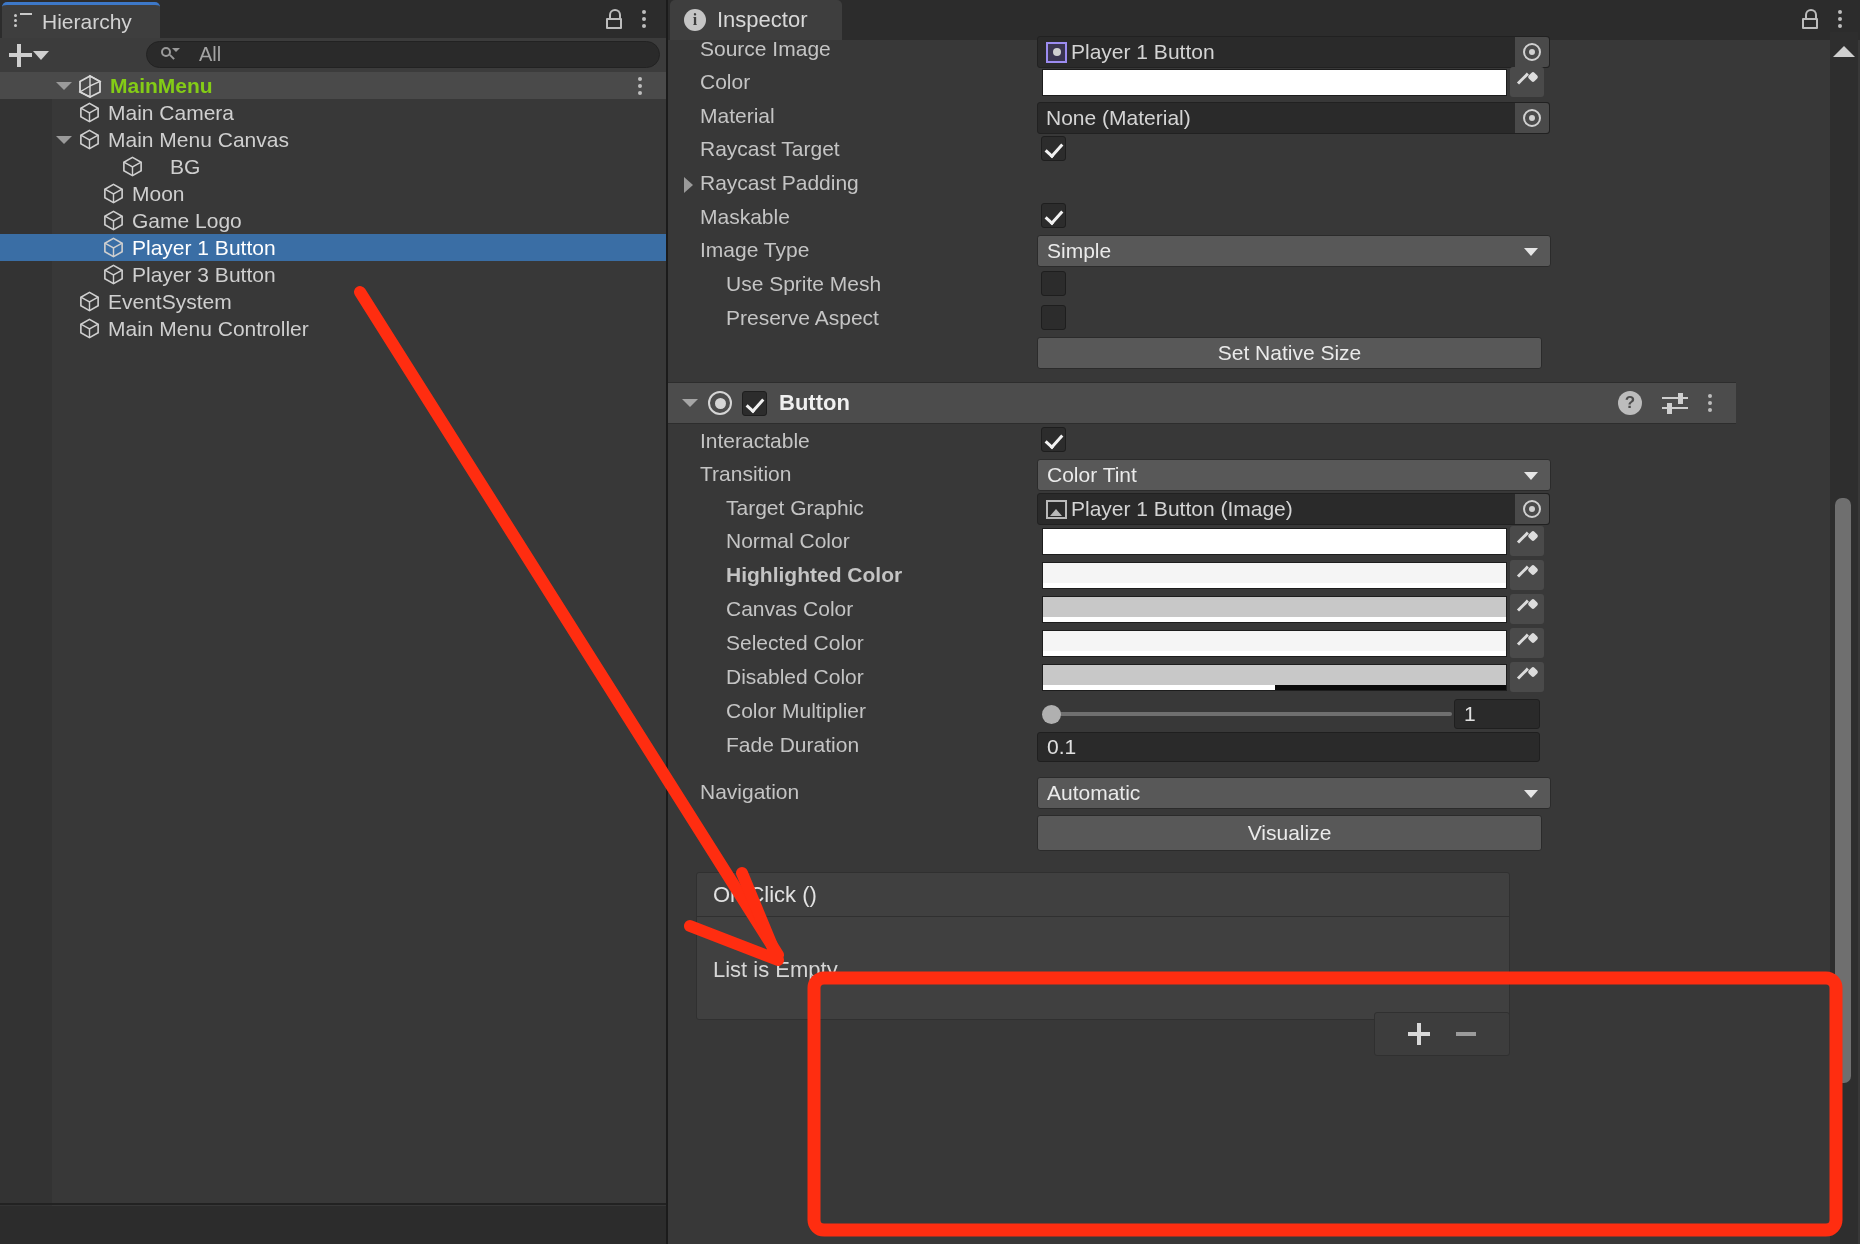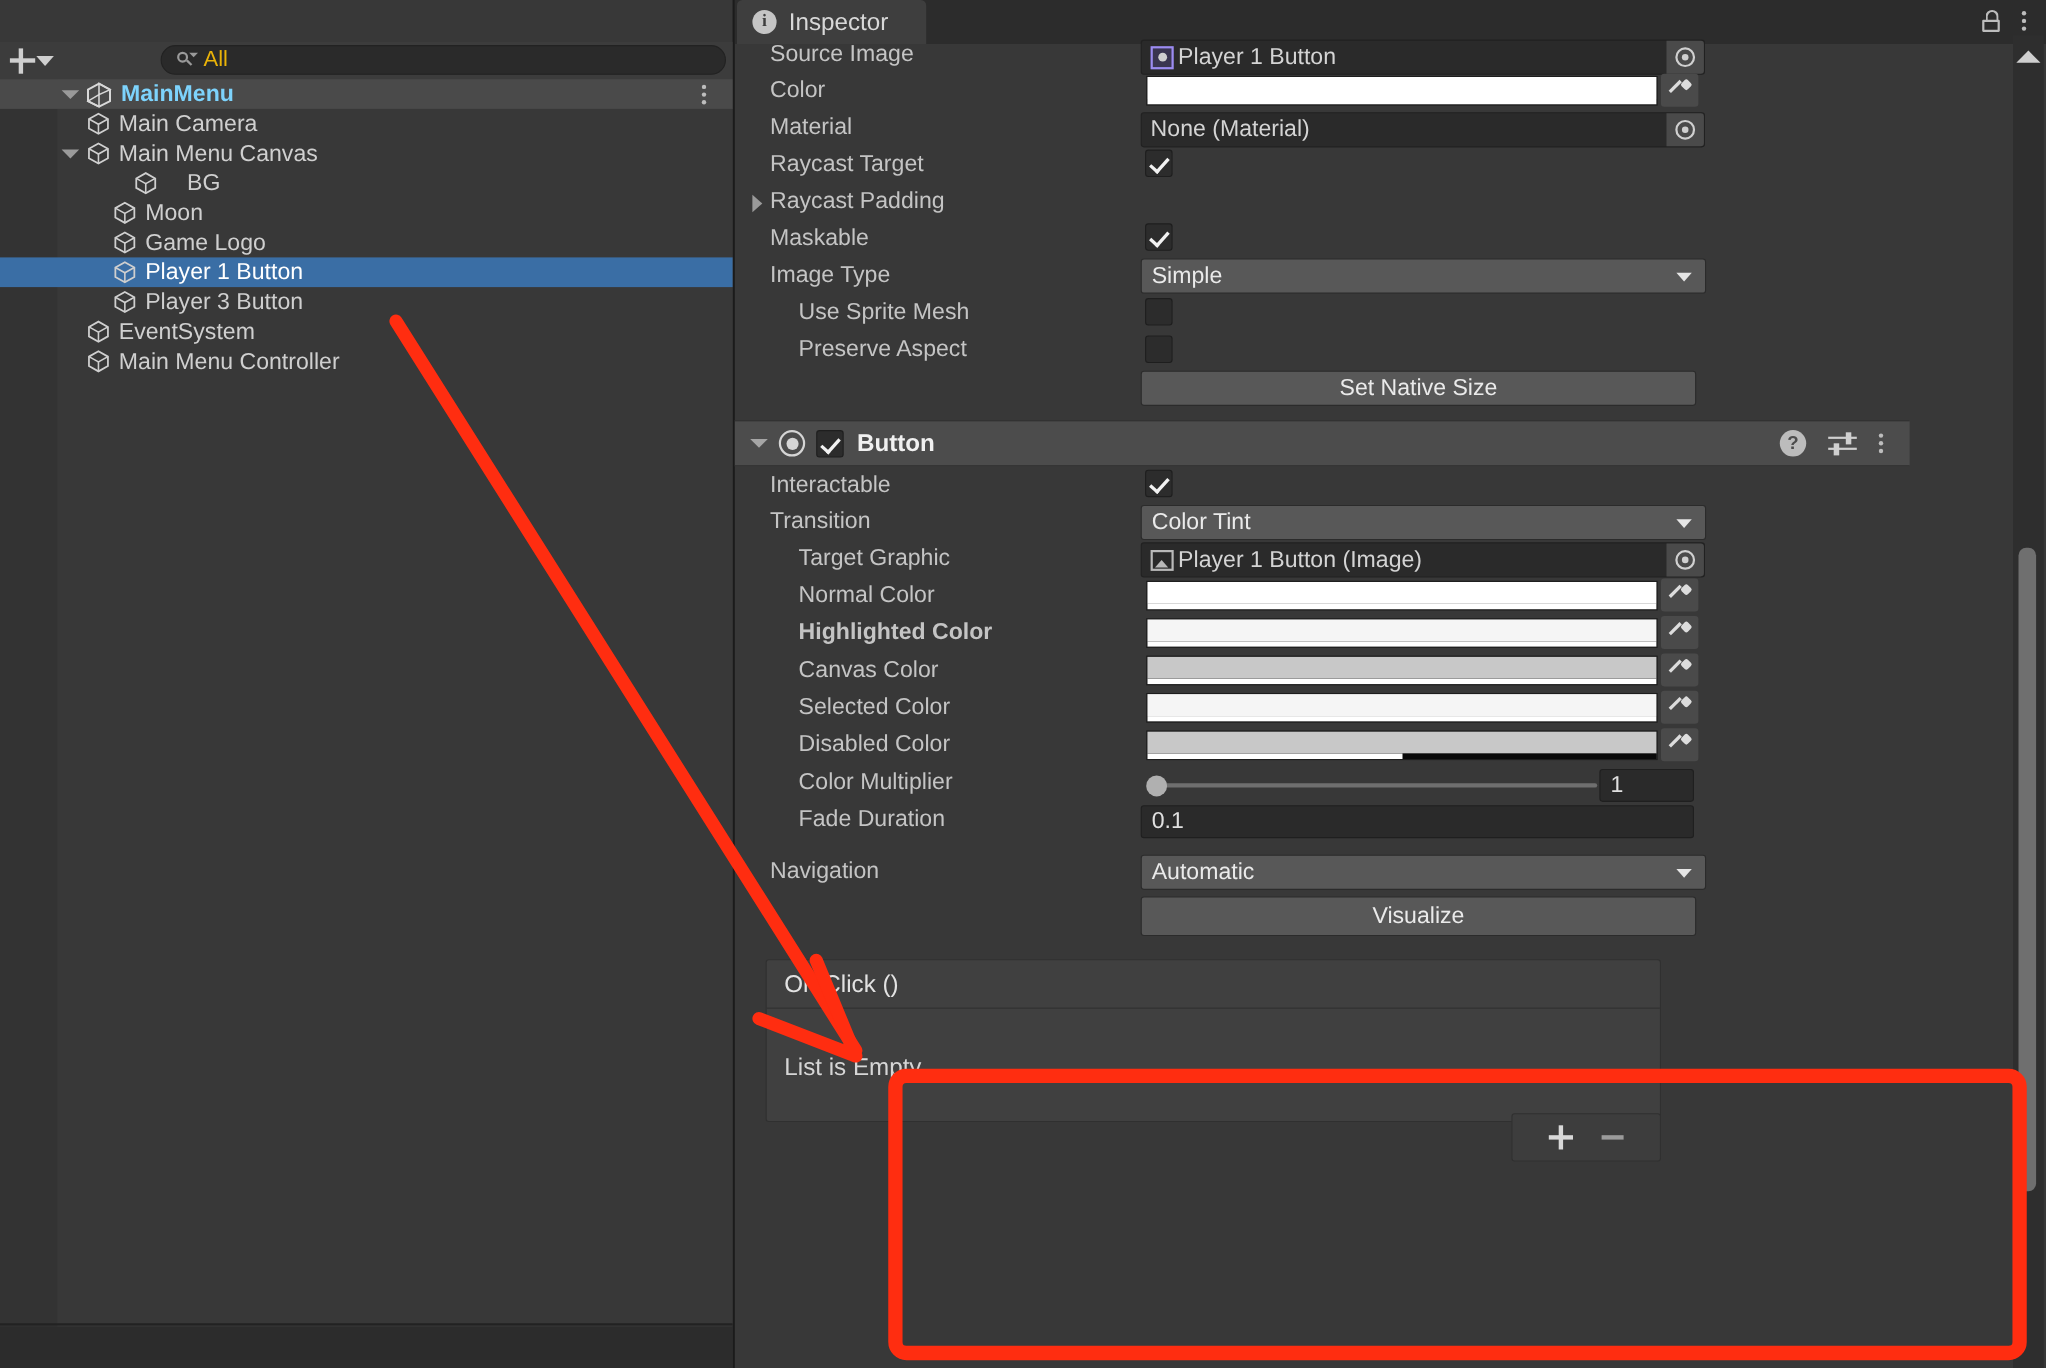--- a/index.html
+++ b/index.html
@@ -43,32 +43,32 @@
   .plus-glyph{position:relative;width:26px;height:26px;}
   .plus-glyph:before,.plus-glyph:after{content:"";position:absolute;background:#cfcfcf;}
   .plus-glyph:before{left:2px;top:11px;width:23px;height:4px;}
   .plus-glyph:after{top:2px;left:10px;width:4px;height:23px;}
   .caret-dn{width:0;height:0;border-left:8px solid transparent;border-right:8px solid transparent;border-top:9px solid #cfcfcf;margin-left:3px;}
   .search{position:absolute;left:166px;top:3px;width:620px;height:27px;background:#2a2a2a;border:1px solid #222;border-radius:14px;box-sizing:border-box;display:flex;align-items:center;padding-left:14px;}
   .mag{width:16px;height:16px;position:relative;flex:0 0 auto;}
   .mag .c{position:absolute;left:0;top:0;width:10px;height:10px;border:2px solid #9a9a9a;border-radius:50%;box-sizing:border-box;}
   .mag .h{position:absolute;left:8px;top:9px;width:6px;height:2px;background:#9a9a9a;transform:rotate(45deg);}
   .mag .v{position:absolute;left:11px;top:1px;width:0;height:0;border-left:4px solid transparent;border-right:4px solid transparent;border-top:4px solid #9a9a9a;}
-  .search .sv{margin-left:8px;color:#eab308;font-size:20px;}
+  .search .sv{margin-left:22px;color:#a3a3a3;font-size:20px;}
 
   .hier-body{position:absolute;left:0;top:72px;width:786px;height:1134px;background:#383838;}
   .gutter{position:absolute;left:0;top:0;width:52px;height:1134px;background:#333;}
   .hier-bottom{position:absolute;left:0;top:1206px;width:786px;height:38px;background:#2c2c2c;}
   .hier-body-sep{position:absolute;left:0;top:1203px;width:786px;height:2px;background:#222;}
 
   .row{position:absolute;left:0;width:786px;height:27px;display:flex;align-items:center;box-sizing:border-box;}
   .row.scene{background:#4a4a4a;}
   .row.sel{background:#3a6ea5;}
   .row .rlabel{font-size:21px;color:#cfcfcf;white-space:nowrap;}
-  .row.scene .rlabel{color:#7dd3fc;font-weight:bold;}
+  .row.scene .rlabel{color:#84cc16;font-weight:bold;}
   .row.sel .rlabel{color:#ffffff;}
   .foldout{width:0;height:0;border-left:8px solid transparent;border-right:8px solid transparent;border-top:8px solid #9a9a9a;margin-right:6px;flex:0 0 auto;}
   .go-ico{width:23px;height:23px;flex:0 0 auto;margin-right:7px;}
   .unity-ico{width:24px;height:24px;flex:0 0 auto;margin-right:8px;}
   .row .kebab-r{position:absolute;right:22px;top:4px;}
 
   
   .insp{position:absolute;left:792px;top:0;width:1068px;height:1244px;background:#383838;}
   .insp-tabbar{position:absolute;left:0;top:0;width:1068px;height:40px;background:#2c2c2c;}
   .itab{position:absolute;left:2px;top:0;height:40px;background:#3e3e3e;border-radius:5px 5px 0 0;display:flex;align-items:center;padding:0 22px 0 14px;box-sizing:border-box;}
@@ -139,20 +139,44 @@
   
   .anno-svg{position:absolute;left:0;top:0;width:1860px;height:1244px;pointer-events:none;}
 </style>
 </head>
 <body>
 
 <div id="root">
 
   <div class="hier">
 
+    <div class="hier-tabbar">
+      <div class="tab" style="width:158px;">
+        <span class="tabicon hicon-lines">
+          <b></b>
+            <b></b>
+            <b></b>
+            <i></i>
+            <i></i>
+            <i></i>
+        </span>
+        <span class="tlabel">Hierarchy</span>
+      </div>
+      <div class="tb-right" style="right:18px;">
+        <span class="lock-ico">
+            <span class="shk"></span>
+            <span class="body"></span>
+          </span>
+        <span class="kebab">
+            <i></i>
+            <i></i>
+            <i></i>
+          </span>
+      </div>
+    </div>
 
     <div class="hier-toolbar">
       <div class="plus-btn">
         <span class="plus-glyph"></span>
         <span class="caret-dn"></span>
       </div>
       <div class="search">
         <span class="mag">
             <span class="c"></span>
             <span class="h"></span>

